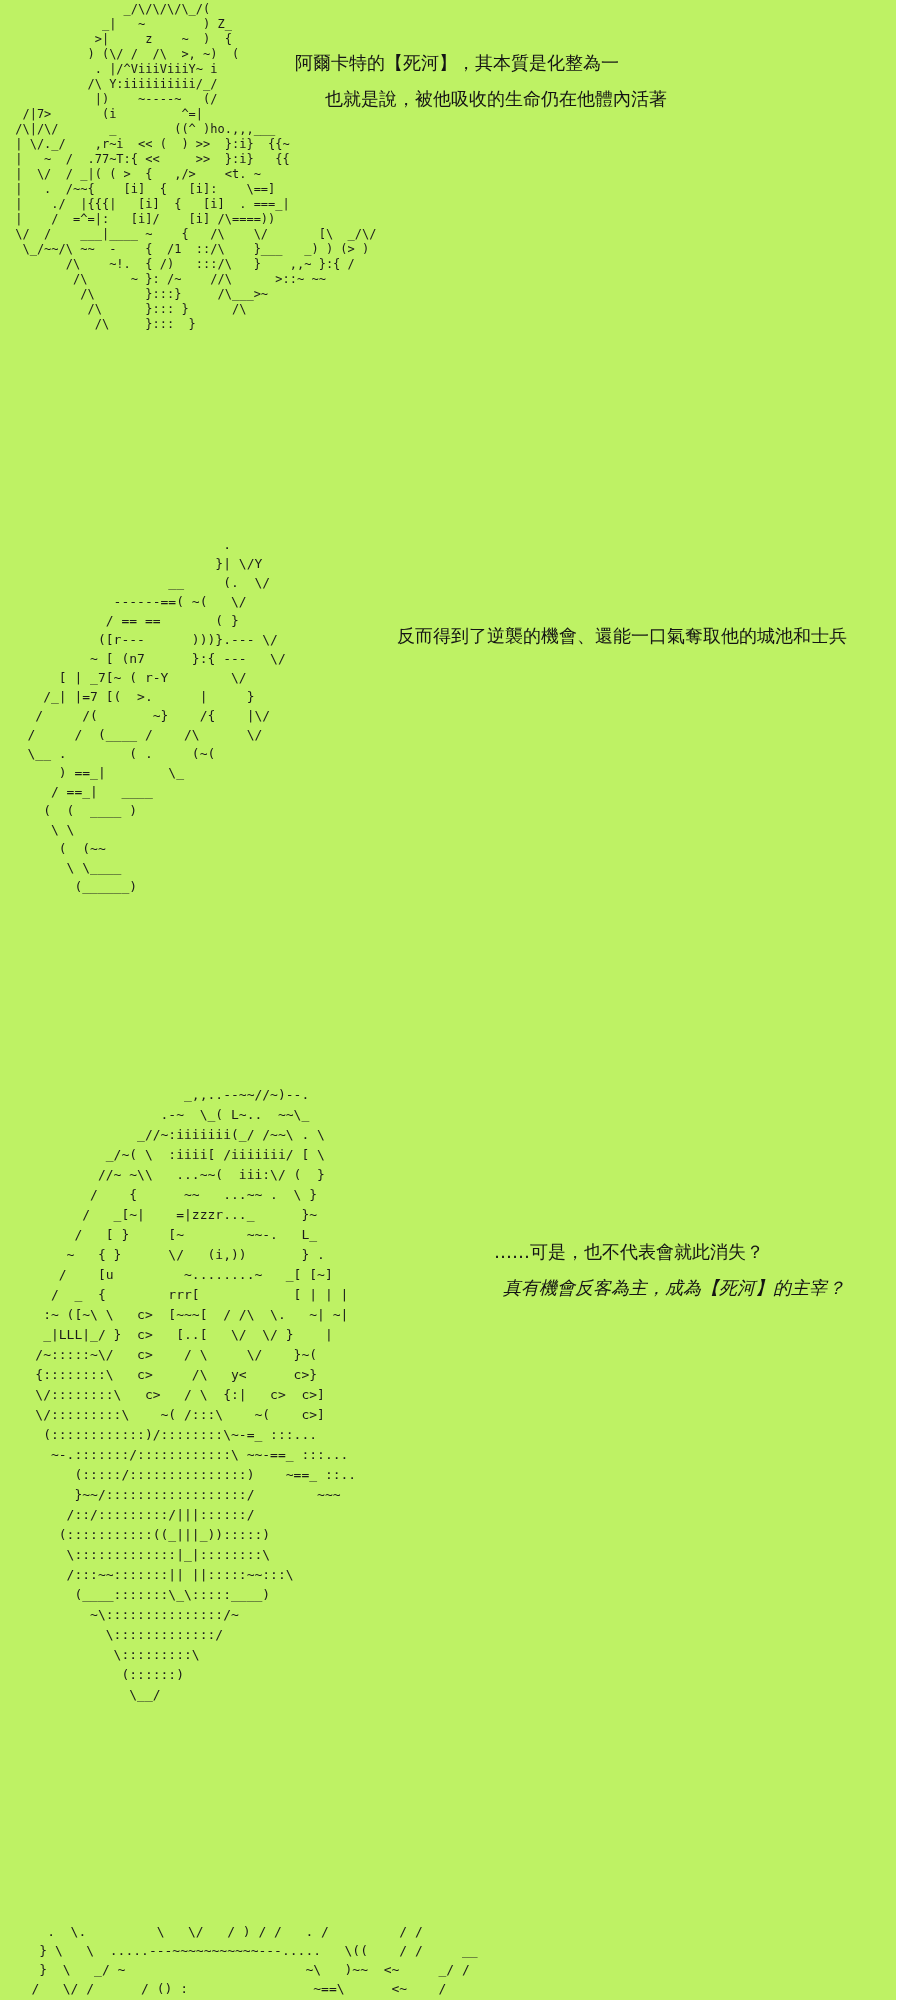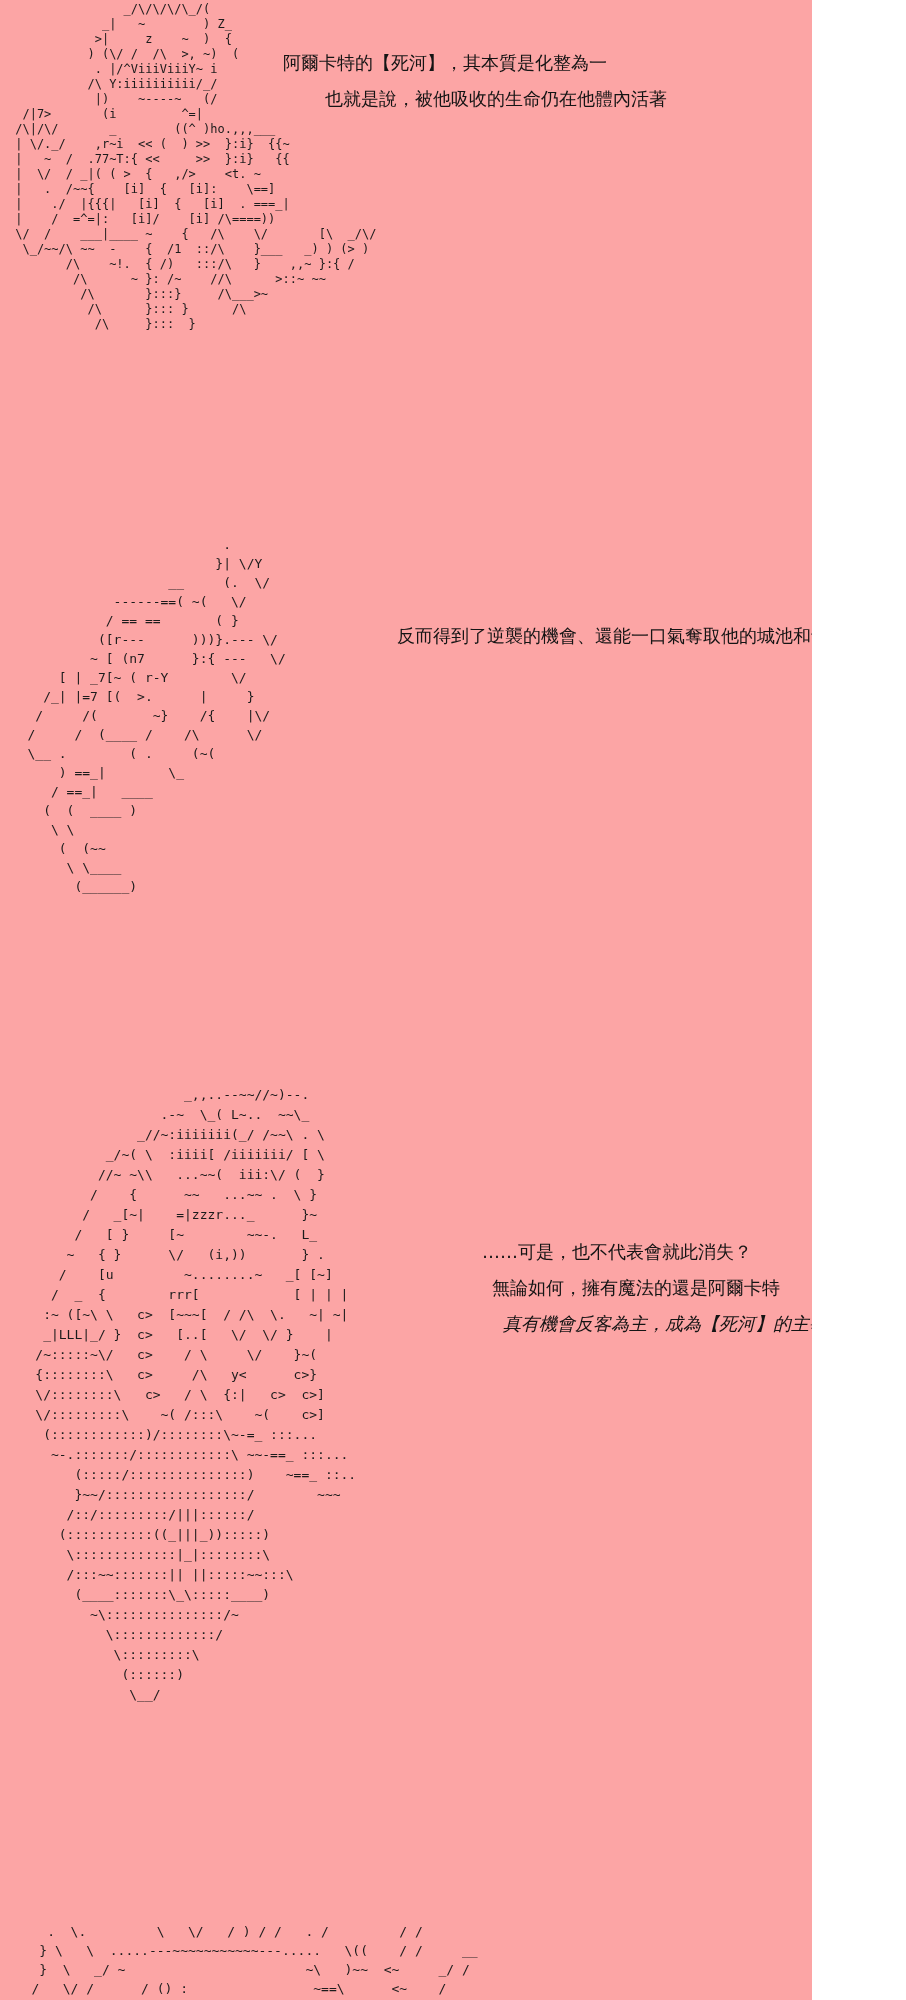--- a/index.html
+++ b/index.html
@@ -1,34 +1,34 @@
 <!DOCTYPE html>
 <html><head>
 <meta charset="utf-8">
 <style>
   html,body{margin:0;padding:0;background:#ffffff;}
-  .canvas{position:relative;width:812px;height:2000px;background:#fca5a5;overflow:hidden;}
+  .canvas{position:relative;width:896px;height:2000px;background:#bef264;overflow:hidden;}
   pre.aa{
     position:absolute;margin:0;color:#1b1b1b;
     font-family:"DejaVu Sans Mono","Liberation Mono",monospace;
     white-space:pre;letter-spacing:0;
   }
   .aa1{left:8px;top:2px;font-size:12px;line-height:15px;}
   .aa2{left:4px;top:535px;font-size:13px;line-height:19px;}
   .aa3{left:4px;top:1085px;font-size:13px;line-height:20px;}
   .aa4{left:8px;top:1922px;font-size:13px;line-height:19px;}
   .dialogue{
     position:absolute;color:#141414;
     font-family:"DejaVu Sans","Liberation Sans",sans-serif;
     font-size:18px;line-height:36px;white-space:nowrap;
   }
   .d1{left:283px;top:45px;}
   .d2{left:383px;top:618px;}
   .d3{left:482px;top:1234px;}
-  .ind1{margin-left:0;}
+  .ind1{margin-left:12px;}
   .d1 .ind2{margin-left:26px;} .d1 .ind3{margin-left:42px;}
   .d2 .ind2{margin-left:14px;} .d2 .ind3{margin-left:24px;}
   .d3 .ind2{margin-left:10px;} .d3 .ind3{margin-left:21px;font-style:italic;}
 </style>
 </head>
 <body>
 
 <div class="canvas">
 
   <section>
@@ -112,21 +112,20 @@
         \:::::::::::::|_|::::::::\
         /:::~~:::::::|| ||:::::~~:::\
          (____:::::::\_\:::::____)
            ~\:::::::::::::::/~
              \:::::::::::::/
               \:::::::::\
                (::::::)
                 \__/</pre>
     <div class="dialogue d3">
       <div class="ind1">……可是，也不代表會就此消失？</div>
-      <div class="ind2">無論如何，擁有魔法的還是阿爾卡特</div>
       <div class="ind3">真有機會反客為主，成為【死河】的主宰？</div>
     </div>
   </section>
 
   <section>
     <pre class="aa aa4">     .  \.         \   \/   / ) / /   . /         / /
     } \   \  .....---~~~~~~~~~~~---.....   \((    / /     __
     }  \   _/ ~                       ~\   )~~  &lt;~     _/ /
    /   \/ /      / () :                ~==\      &lt;~    /
    (  .  \/     ((|  |))                   \~~    \   /</pre>

